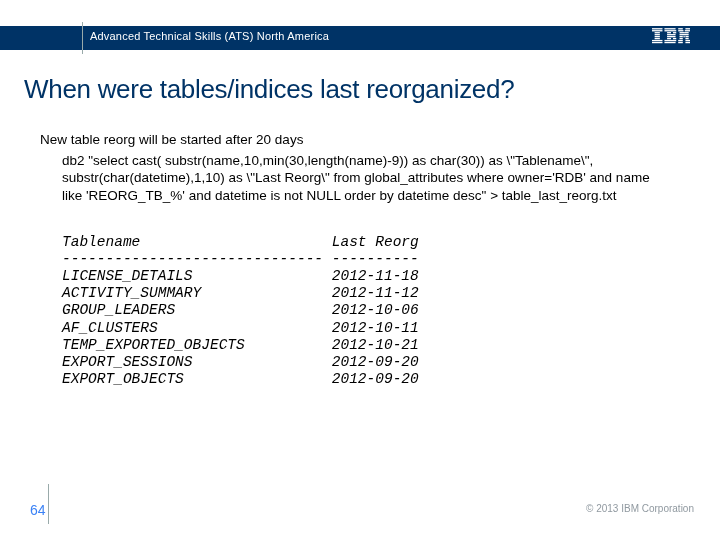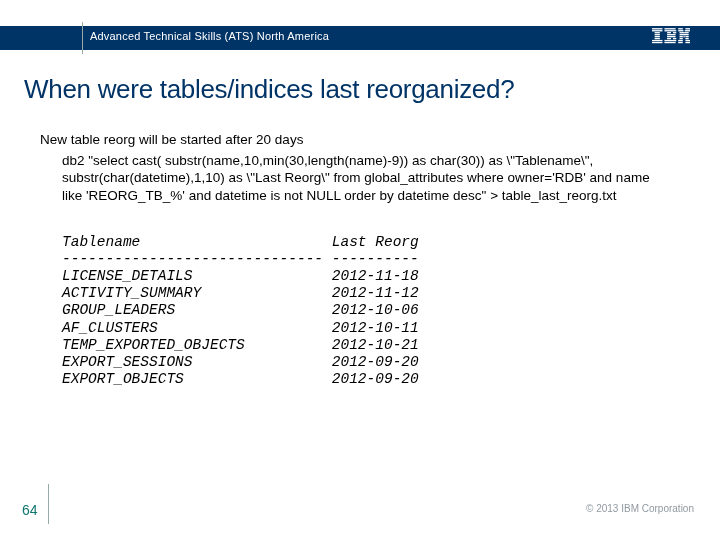--- a/index.html
+++ b/index.html
@@ -52,22 +52,22 @@
     color: #000;
     font-style: italic;
   }
 
   
   .footer-sep {
     position: absolute; bottom: 16px; left: 48px; width: 1px; height: 40px;
     background: #9aa;
   }
   .page-num {
-    position: absolute; bottom: 22px; left: 22px;
-    color: #0f766e; font-size: 14px;
+    position: absolute; bottom: 22px; left: 30px;
+    color: #3b82f6; font-size: 14px;
   }
   .copyright {
     position: absolute; bottom: 26px; right: 26px;
     color: #9099a0; font-size: 10px; text-align: center;
   }
 </style>
 </head>
 <body>
 
 <div class="slide">

